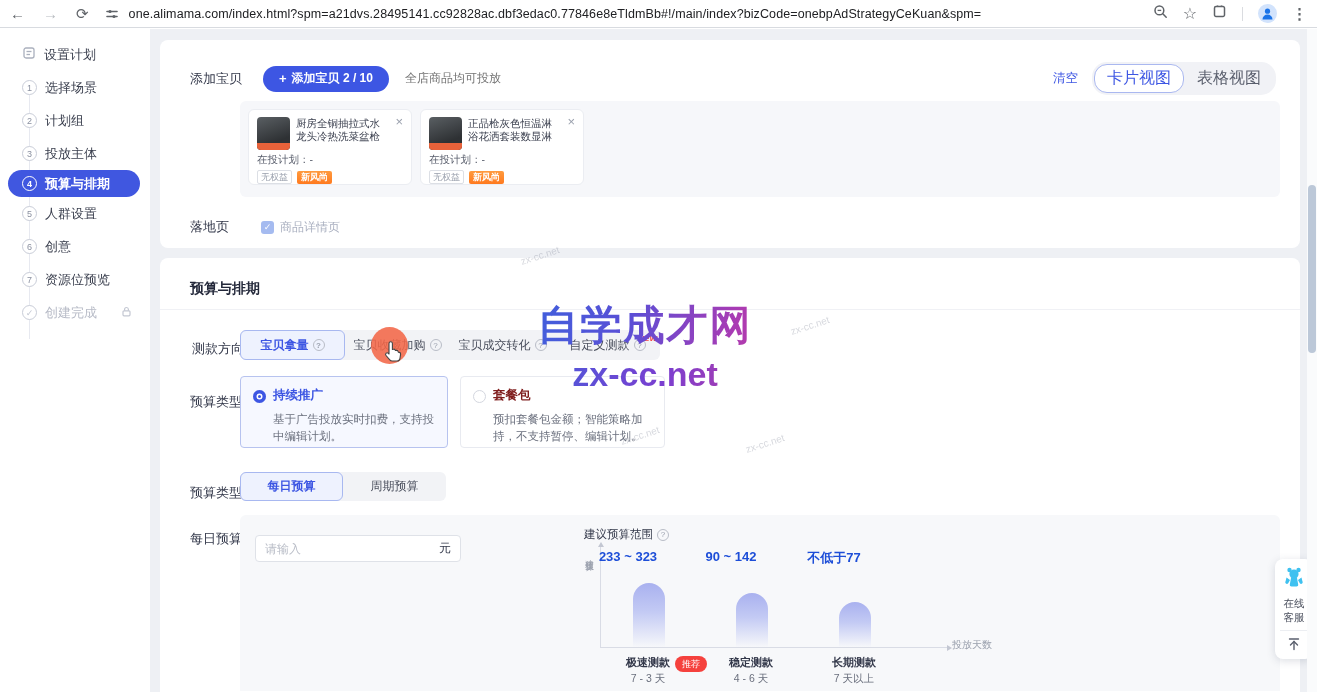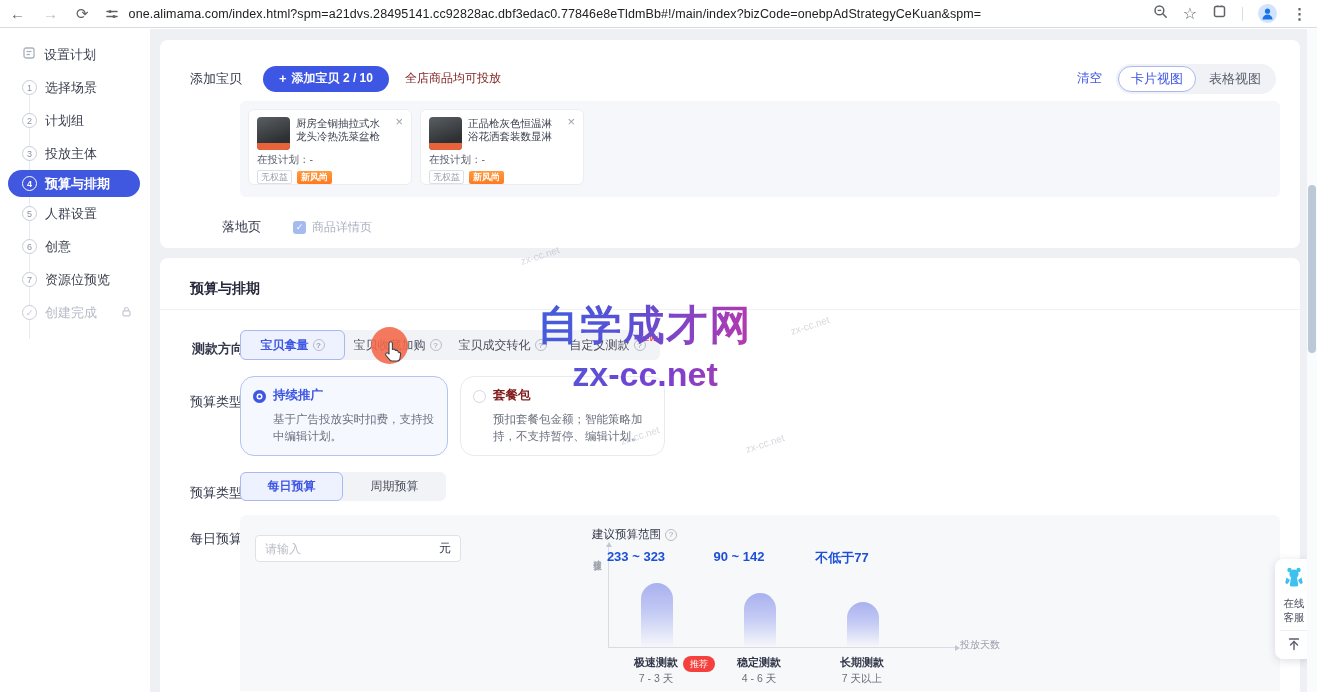--- a/index.html
+++ b/index.html
@@ -30,50 +30,50 @@
   .side-item.disabled { color:#b6bac6; }
   .side-item.disabled .numc { color:#c3c7d2; }
   .side-item .locksvg { position:absolute; right:18px; }
   
   .cardA { position:absolute; left:160px; width:1140px; top:11px; height:208px; background:#fff; border-radius:8px; }
   .cardB { position:absolute; left:160px; width:1140px; top:229px; height:440px; background:#fff; border-radius:8px 8px 0 0; }
   .rowlabel { font-size:13px; color:#33384a; }
   
   .addrow { position:absolute; left:30px; right:24px; top:25px; height:27px; display:flex; align-items:center; }
   .add-btn { margin-left:21px; height:26px; padding:0 16px; background:#3d56e3; color:#fff; border:none; border-radius:14px; font-size:12px; font-weight:bold; display:flex; align-items:center; gap:5px; cursor:pointer; font-family:inherit; }
-  .add-hint { margin-left:16px; font-size:12px; color:#7f1d1d; }
+  .add-hint { margin-left:16px; font-size:12px; color:#737373; }
   .clear-link { margin-left:auto; font-size:12.5px; color:#3d56e3; cursor:pointer; }
   .viewseg { margin-left:14px; background:#f1f2f6; border-radius:15px; padding:2px; display:flex; }
-  .viewseg .opt { padding:3px 12px; font-size:13px; color:#5a5f6d; border-radius:13px; cursor:pointer; border:1px solid transparent; }
+  .viewseg .opt { padding:3px 12px; font-size:16px; color:#5a5f6d; border-radius:13px; cursor:pointer; border:1px solid transparent; }
   .viewseg .opt.sel { background:#fff; border-color:#aab8f0; color:#3d56e3; }
   .prod-panel { position:absolute; left:80px; top:61px; width:1040px; height:96px; background:#f6f7fa; border-radius:6px; }
   .prod-card { position:absolute; top:8px; width:164px; height:76px; background:#fff; border:1px solid #ebedf2; border-radius:6px; padding:7px 8px; }
   .prod-card .toprow { display:flex; gap:6px; }
   .prod-img { width:33px; height:33px; border-radius:4px; flex:none; background:linear-gradient(160deg,#5a5f63 0%,#2e3134 70%); position:relative; overflow:hidden; }
   .prod-img::after { content:""; position:absolute; left:0; right:0; bottom:0; height:7px; background:#e8623a; }
   .prod-title { font-size:10.5px; line-height:1.25; color:#3a3f4e; width:96px; height:27px; overflow:hidden; }
   .prod-close { margin-left:auto; color:#9aa0ad; font-size:13px; line-height:10px; cursor:pointer; }
   .prod-plan { font-size:10.5px; color:#5a5f6d; margin-top:3px; }
   .prod-badges { display:flex; gap:5px; margin-top:3px; align-items:center; }
   .badge-gray { font-size:9px; color:#9aa0ad; border:1px solid #dcdfe5; border-radius:2px; padding:0 3px; line-height:12px; }
   .badge-orange { font-size:9px; color:#fff; font-weight:bold; background:linear-gradient(180deg,#ff9a3e,#ff7a1f); border-radius:2px; padding:0 4px; line-height:13px; }
-  .landing-row { position:absolute; left:30px; top:178px; display:flex; align-items:center; gap:32px;margin-left:32px; }
+  .landing-row { position:absolute; left:30px; top:178px; display:flex; align-items:center; gap:32px; }
   .checkbox { width:13px; height:13px; border-radius:3px; background:#a5bbf0; color:#fff; font-size:9px; display:flex; align-items:center; justify-content:center; }
   .landing-opt { display:flex; align-items:center; gap:6px; font-size:12px; color:#aab0c0; }
   
   .secthead { position:absolute; left:30px; top:22px; font-size:14px; font-weight:bold; color:#23283a; }
   .divider { position:absolute; left:0; right:0; top:51px; height:1px; background:#f0f1f5; }
-  .lbl-dir { position:absolute; left:32px; top:82px;font-weight:bold; }
+  .lbl-dir { position:absolute; left:32px; top:82px; }
   .dirseg { position:absolute; left:80px; top:72px; height:30px; display:flex; background:#f2f3f6; border-radius:6px; }
   .dirseg .opt { width:105px; display:flex; align-items:center; justify-content:center; gap:4px; font-size:12px; color:#4a4f5d; cursor:pointer; position:relative; border:1px solid transparent; border-radius:6px; }
   .dirseg .opt.sel { background:#eef2fe; border-color:#a8b8f0; color:#3d56e3; font-weight:bold; }
   .info-i { width:12px; height:12px; border:1px solid #b9bdc7; border-radius:50%; color:#9aa0ad; font-size:8px; display:inline-flex; align-items:center; justify-content:center; flex:none; }
   .newtag { position:absolute; right:2px; top:3px; font-size:8px; font-style:italic; font-weight:bold; color:#f5413d; }
   .lbl-mode { position:absolute; left:30px; top:135px; display:flex; align-items:center; gap:4px; }
-  .mode-card { position:absolute; top:118px; width:208px; height:80px; border-radius:14px; padding:10px 12px; cursor:pointer; }
+  .mode-card { position:absolute; top:118px; width:208px; height:72px; border-radius:4px; padding:10px 12px; cursor:pointer; }
   .mode-card.sel { left:80px; background:#f6f8ff; border:1px solid #b7c3ef; }
   .mode-card.unsel { left:300px; width:205px; background:#fff; border:1px solid #e8eaf0; }
   .radio { width:13px; height:13px; border-radius:50%; flex:none; margin-top:1px; }
   .radio.on { background:#3d56e3; border:none; box-shadow:inset 0 0 0 3.5px #3d56e3, inset 0 0 0 5px #fff; background:#3d56e3; }
   .radio.off { border:1px solid #d4d7df; background:#fff; }
   .mode-top { display:flex; gap:7px; align-items:center; }
   .mode-title { font-size:12.5px; font-weight:bold; }
   .mode-card.sel .mode-title { color:#3d56e3; }
   .mode-card.unsel .mode-title { color:#7f1d1d; }
   .mode-desc { margin:7px 0 0 20px; font-size:11.5px; color:#6a6f7d; line-height:1.45; width:172px; }
@@ -81,21 +81,21 @@
   .typeseg { position:absolute; left:80px; top:214px; height:29px; display:flex; background:#f2f3f6; border-radius:6px; }
   .typeseg .opt { width:103px; display:flex; align-items:center; justify-content:center; font-size:12px; color:#4a4f5d; cursor:pointer; border:1px solid transparent; border-radius:6px; }
   .typeseg .opt.sel { background:#eef2fe; border-color:#a8b8f0; color:#3d56e3; font-weight:bold; }
   .lbl-daily { position:absolute; left:30px; top:272px; }
   .daily-panel { position:absolute; left:80px; top:257px; width:1040px; height:176px; background:#f7f8fa; border-radius:6px 6px 0 0; }
   .budget-input { position:absolute; left:15px; top:20px; width:206px; height:27px; background:#fff; border:1px solid #dfe2e8; border-radius:4px; display:flex; align-items:center; padding:0 9px; }
   .budget-input input { border:none; outline:none; flex:1; font-size:12px; color:#333; font-family:inherit; background:transparent; }
   .budget-input input::placeholder { color:#b9bdc7; }
   .unit { font-size:12px; color:#33384a; }
   
-  .chart { position:absolute; left:348px; top:10px; width:400px; height:166px; }
+  .chart { position:absolute; left:340px; top:10px; width:400px; height:166px; }
   .chart-title { position:absolute; left:4px; top:2px; font-size:11.5px; color:#33384a; display:flex; align-items:center; gap:4px; }
   .ylab { position:absolute; left:4px; top:28px; writing-mode:vertical-rl; text-orientation:upright; font-size:8.5px; color:#9aa0ad; letter-spacing:1px; }
   .plot { position:absolute; left:20px; top:22px; width:347px; height:101px; border-left:1px solid #d9dce5; border-bottom:1px solid #d9dce5; }
   .plot .yarrow { position:absolute; left:-3.5px; top:-5px; width:0; height:0; border-left:3px solid transparent; border-right:3px solid transparent; border-bottom:5px solid #c3c7d2; }
   .plot .xarrow { position:absolute; right:-5px; bottom:-3.5px; width:0; height:0; border-top:3px solid transparent; border-bottom:3px solid transparent; border-left:5px solid #c3c7d2; }
   .bar { position:absolute; bottom:0; width:32px; border-radius:16px 16px 0 0;
     background:linear-gradient(180deg,#a9b1ef 0%,#c3caf4 45%,rgba(233,236,250,0.05) 100%); }
   .bar.b0 { left:32px; } .bar.b1 { left:135px; } .bar.b2 { left:238px; }
   .bval { position:absolute; top:24px; width:110px; text-align:center; font-size:13px; font-weight:bold; color:#1d4ed8; }
   .bval.v0 { left:-7px; } .bval.v1 { left:96px; } .bval.v2 { left:199px; }

